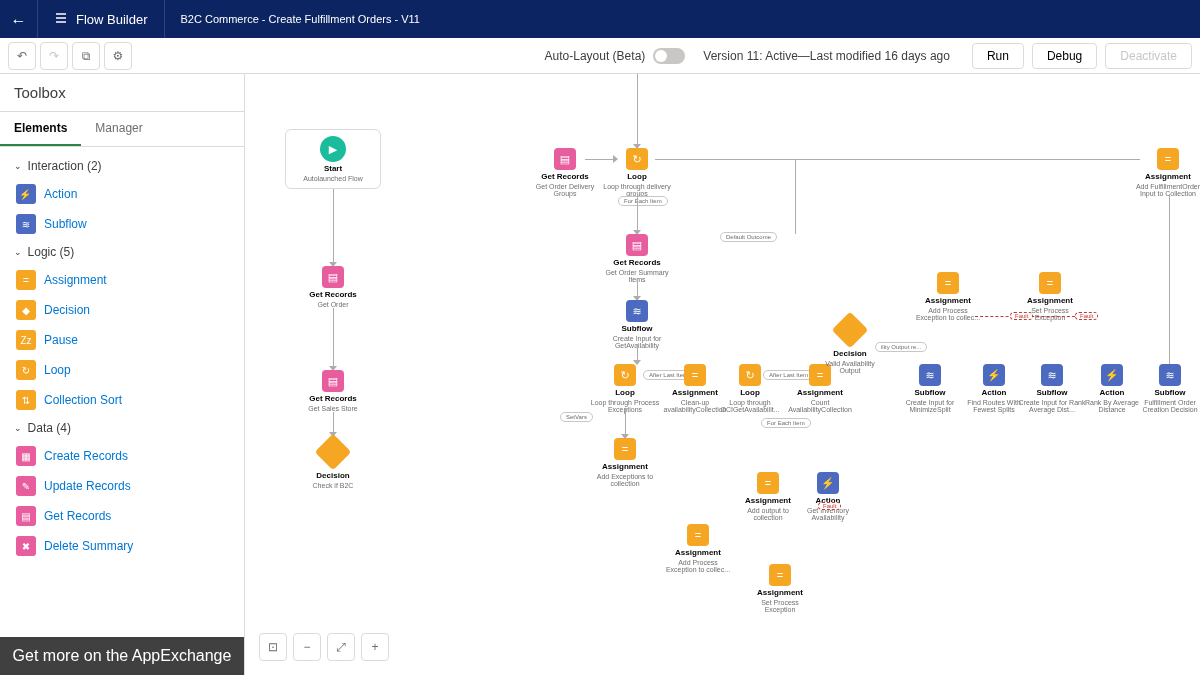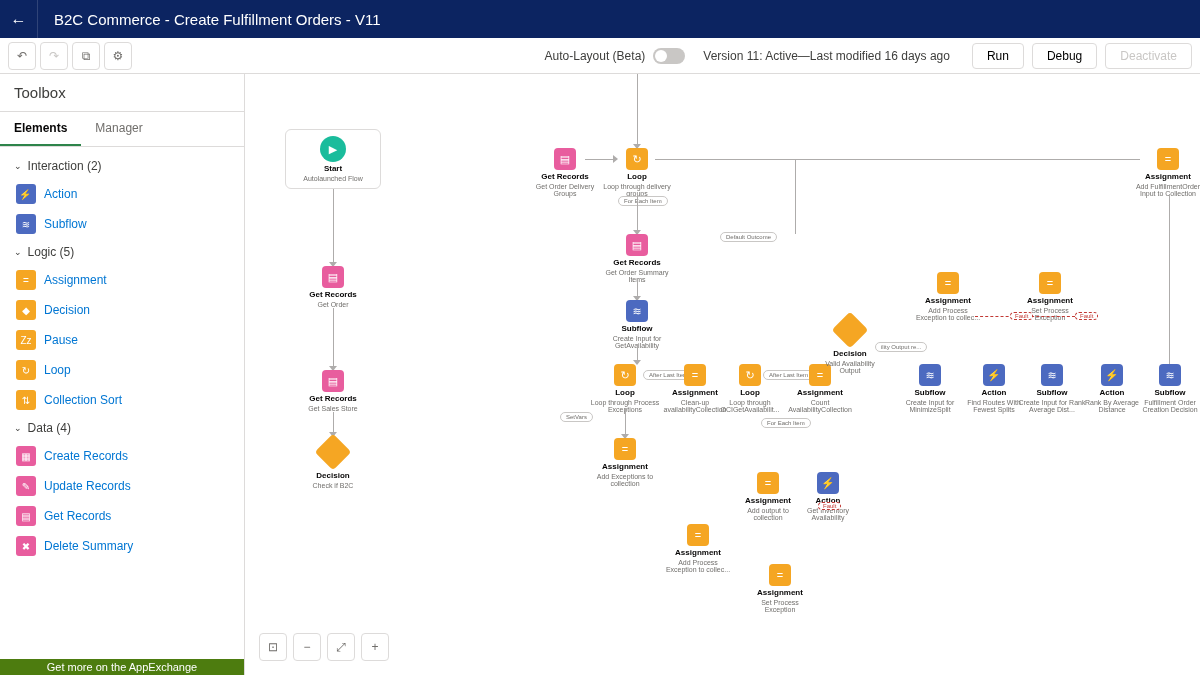--- a/index.html
+++ b/index.html
@@ -1,20 +1,20 @@
 <!DOCTYPE html>
 <html><head>
 <meta charset="utf-8">
 <style>
 *{box-sizing:border-box;margin:0;padding:0;font-family:-apple-system,BlinkMacSystemFont,"Segoe UI",Arial,sans-serif}
 body{background:#fff;width:1200px;height:675px;overflow:hidden;position:relative}
 .header{background:#0c2461;height:38px;display:flex;align-items:center;color:#fff}
 .back-btn{width:38px;height:38px;display:flex;align-items:center;justify-content:center;border-right:1px solid rgba(255,255,255,.15);cursor:pointer}
 .app-label{padding:0 16px;font-size:13px;border-right:1px solid rgba(255,255,255,.15);height:38px;display:flex;align-items:center;gap:8px}
-.flow-title{padding:0 16px;font-size:15px}
+.flow-title{padding:0 16px;font-size:11px}
 .app-icon{display:inline-block}
 .util-bar{height:36px;border-bottom:1px solid #dddbda;display:flex;align-items:center;padding:0 8px;gap:4px}
 .util-btn{width:28px;height:28px;border:1px solid #dddbda;border-radius:4px;background:#fff;display:flex;align-items:center;justify-content:center;cursor:pointer;font-size:12px;color:#706e6b}
 .util-spacer{flex:1}
 .auto-layout{font-size:12px;color:#3e3e3c;display:flex;align-items:center;gap:8px}
 .toggle{width:32px;height:16px;background:#c9c7c5;border-radius:8px;position:relative}
 .toggle::after{content:"";position:absolute;width:12px;height:12px;background:#fff;border-radius:50%;top:2px;left:2px}
 .version{font-size:12px;color:#3e3e3c;margin:0 14px}
 .action-btn{padding:5px 14px;border:1px solid #dddbda;border-radius:4px;background:#fff;font-size:12px;cursor:pointer;margin-left:4px}
 .action-btn.disabled{color:#c9c7c5}
@@ -23,21 +23,21 @@
 .toolbox-hdr{padding:10px 14px;font-size:15px;color:#3e3e3c;border-bottom:1px solid #dddbda}
 .tabs{display:flex;border-bottom:1px solid #dddbda}
 .tab{padding:9px 14px;font-size:12px;cursor:pointer;color:#706e6b}
 .tab.active{color:#080707;border-bottom:2px solid #2e844a;font-weight:600}
 .tree{flex:1;overflow:auto;padding:6px 0}
 .cat{padding:6px 14px;font-size:12px;color:#3e3e3c;display:flex;align-items:center;gap:6px;cursor:pointer}
 .chev{font-size:9px}
 .item{padding:5px 14px 5px 16px;display:flex;align-items:center;gap:8px;cursor:pointer}
 .item-icon{width:20px;height:20px;border-radius:3px;display:flex;align-items:center;justify-content:center;color:#fff;font-size:10px;flex-shrink:0}
 .item-label{font-size:12px;color:#0176d3}
-.exchange{background:#4d7c0f;color:#fff;text-align:center;padding:2px;font-size:11px;cursor:pointer}
+.exchange{background:#404040;color:#fff;text-align:center;padding:10px;font-size:16px;cursor:pointer}
 .canvas{flex:1;position:relative;background:#fff;overflow:hidden}
 .canvas-ctrl{position:absolute;bottom:14px;left:14px;display:flex;gap:6px}
 .canvas-ctrl .util-btn{background:#fff}
 .node{position:absolute;text-align:center;width:70px}
 .node-card{position:absolute;text-align:center;background:#fff;border:1px solid #dddbda;border-radius:6px;padding:6px 10px;width:96px}
 .nic{width:22px;height:22px;border-radius:4px;margin:0 auto 3px;display:flex;align-items:center;justify-content:center;color:#fff;font-size:11px}
 .nt{font-size:8px;font-weight:700;color:#080707;line-height:1.1}
 .ns{font-size:7px;color:#706e6b;line-height:1.1;margin-top:1px}
 .c-nav{background:#4c6ac0}.c-orange{background:#f5a623}.c-pink{background:#e85d9e}.c-teal{background:#1abc9c}
 .diamond{width:26px;height:26px;transform:rotate(45deg);margin:3px auto 7px}
@@ -49,20 +49,26 @@
 .fault{position:absolute;font-size:6px;color:#c23934;border:1px dashed #c23934;border-radius:6px;padding:0 4px;background:#fff}
 .dash{position:absolute;border-top:1px dashed #c23934}
 </style>
 </head>
 <body>
 
 <div class="header">
   <div class="back-btn">
       <span>←</span>
     </div>
+  <div class="app-label">
+    <span class="app-icon"><svg width="14" height="14" viewBox="0 0 14 14">
+          <path d="M2 3h10M2 7h10M2 11h10" stroke="#fff" stroke-width="1.5" fill="none"></path>
+        </svg></span>
+    <span>Flow Builder</span>
+  </div>
   <div class="flow-title">B2C Commerce - Create Fulfillment Orders - V11</div>
 </div>
 
 <div class="util-bar">
   <button class="util-btn">↶</button>
   <button class="util-btn" style="color:#c9c7c5">↷</button>
   <button class="util-btn">⧉</button>
   <button class="util-btn">⚙</button>
   <div class="util-spacer"></div>
   <div class="auto-layout">

